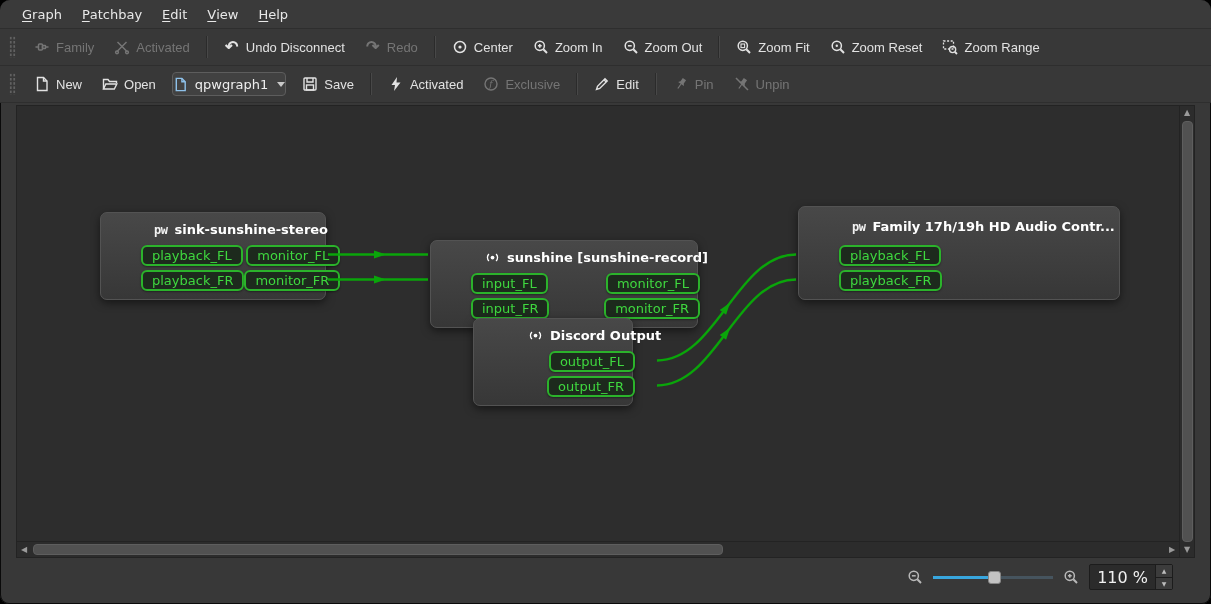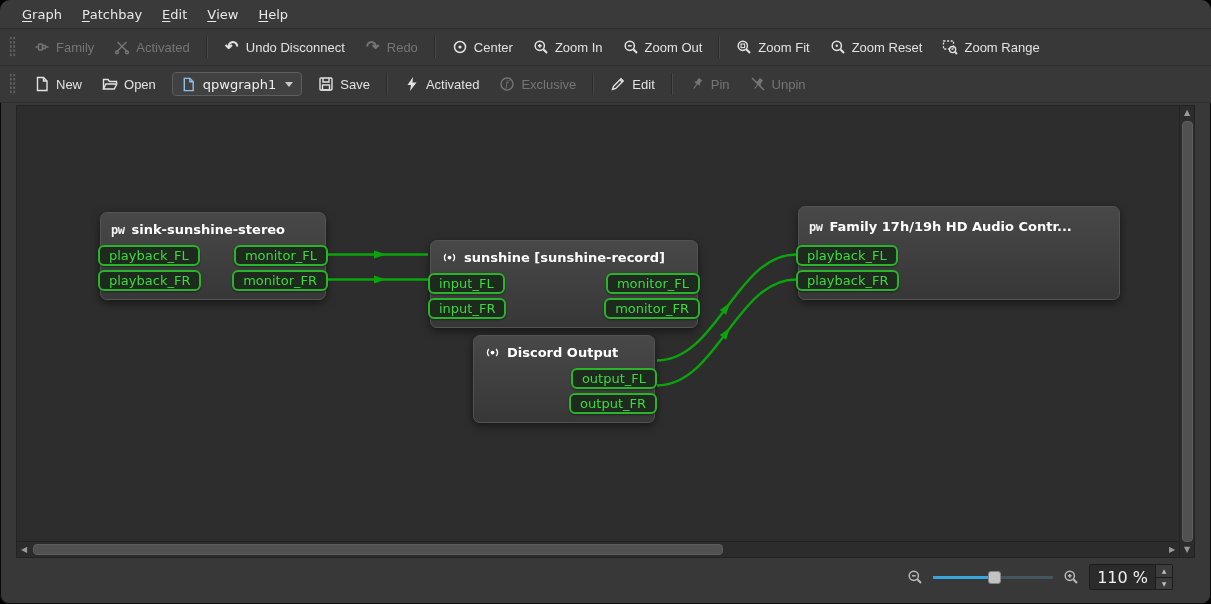--- a/index.html
+++ b/index.html
@@ -32,34 +32,34 @@
                background-image:radial-gradient(circle,#616161 1px,transparent 1.3px);
                background-size:3.5px 4.2px; }
   .tb-btn { display:flex; align-items:center; gap:6px; padding:5px 9px; background:transparent;
             border:none; color:#e2e2e2; font-size:13px; border-radius:4px; white-space:nowrap; }
   .tb-btn.disabled { color:#757575; }
   .tb-sep { width:0; height:22px; border-left:1px solid #2b2b2b; border-right:1px solid #484848; margin:0 5px; }
   .icon { display:inline-flex; width:16px; height:16px; align-items:center; justify-content:center; flex:0 0 auto; }
   .icon svg { display:block; }
   .icon-text { font-size:16px; line-height:16px; font-weight:bold; }
   .combo { display:flex; align-items:center; gap:6px; background:#414141; border:1px solid #5d5d5d;
-           border-radius:4px; padding:3px 8px; color:#eeeeee; font-size:13px; margin:0 5px; }
+           border-radius:4px; padding:3px 0; color:#eeeeee; font-size:13px; margin:0 5px; }
   .combo-arrow { width:0; height:0; border-left:4px solid transparent; border-right:4px solid transparent;
                  border-top:5px solid #c9c9c9; margin-left:3px; }
 
   
   .central { flex:1; display:grid; grid-template-columns:1fr 15px; grid-template-rows:1fr 16px;
              padding:2px 16px 0 16px; }
   .canvas { grid-column:1; grid-row:1; position:relative; background:#2d2d2d;
             border:1px solid #232323; overflow:hidden; }
   .wires { position:absolute; left:0; top:0; width:100%; height:100%; pointer-events:none; z-index:3; }
   .wires path, .wires polygon { pointer-events:auto; }
 
   .node { position:absolute; z-index:2; background:linear-gradient(180deg,#484848,#373737);
-          border:1px solid #535353; border-radius:7px; box-shadow:0 3px 9px rgba(0,0,0,.5); }
+          border:1px solid #535353; border-radius:7px; box-shadow:0 3px 9px rgba(0,0,0,.5);padding-left:43px; }
   .node-header { display:flex; align-items:center; gap:7px; padding:7px 10px 6px 10px; height:32px; }
   .node-family .node-header { height:38px; }
   .node-title { color:#fff; font-size:13px; font-weight:bold; white-space:nowrap; }
   .pw-badge { font-family:"DejaVu Sans Mono",monospace; font-weight:bold; font-size:12px;
               color:#f2f2f2; letter-spacing:-0.5px; width:auto; }
   .node-ports { display:flex; justify-content:space-between; padding-bottom:8px; }
   .node-ports.left-only { justify-content:flex-start; }
   .node-ports.right-only { justify-content:flex-end; }
   .ports-col { display:flex; flex-direction:column; gap:4px; }
   .ports-col.in  { align-items:flex-start; margin-left:-3px; }
@@ -394,21 +394,21 @@
           <span class="node-title">Family 17h/19h HD Audio Contr...</span>
         </div>
         <div class="node-ports left-only">
           <div class="ports-col in">
             <div class="port">playback_FL</div>
             <div class="port">playback_FR</div>
           </div>
         </div>
       </div>
 
-      <div class="node" style="left:456px; top:229px; width:182px;">
+      <div class="node" style="left:456px; top:212px; width:160px;">
         <div class="node-header">
           <span class="icon">
             <svg width="15" height="15" viewBox="0 0 16 16" fill="none" stroke="#ffffff" stroke-width="1.4">
                 <circle cx="8" cy="8" r="2" fill="#ffffff" stroke="none"></circle>
                 <path d="M4.2 4.2a5.3 5.3 0 0 0 0 7.6M11.8 4.2a5.3 5.3 0 0 1 0 7.6"></path>
               </svg>
           </span>
           <span class="node-title">Discord Output</span>
         </div>
         <div class="node-ports right-only">

